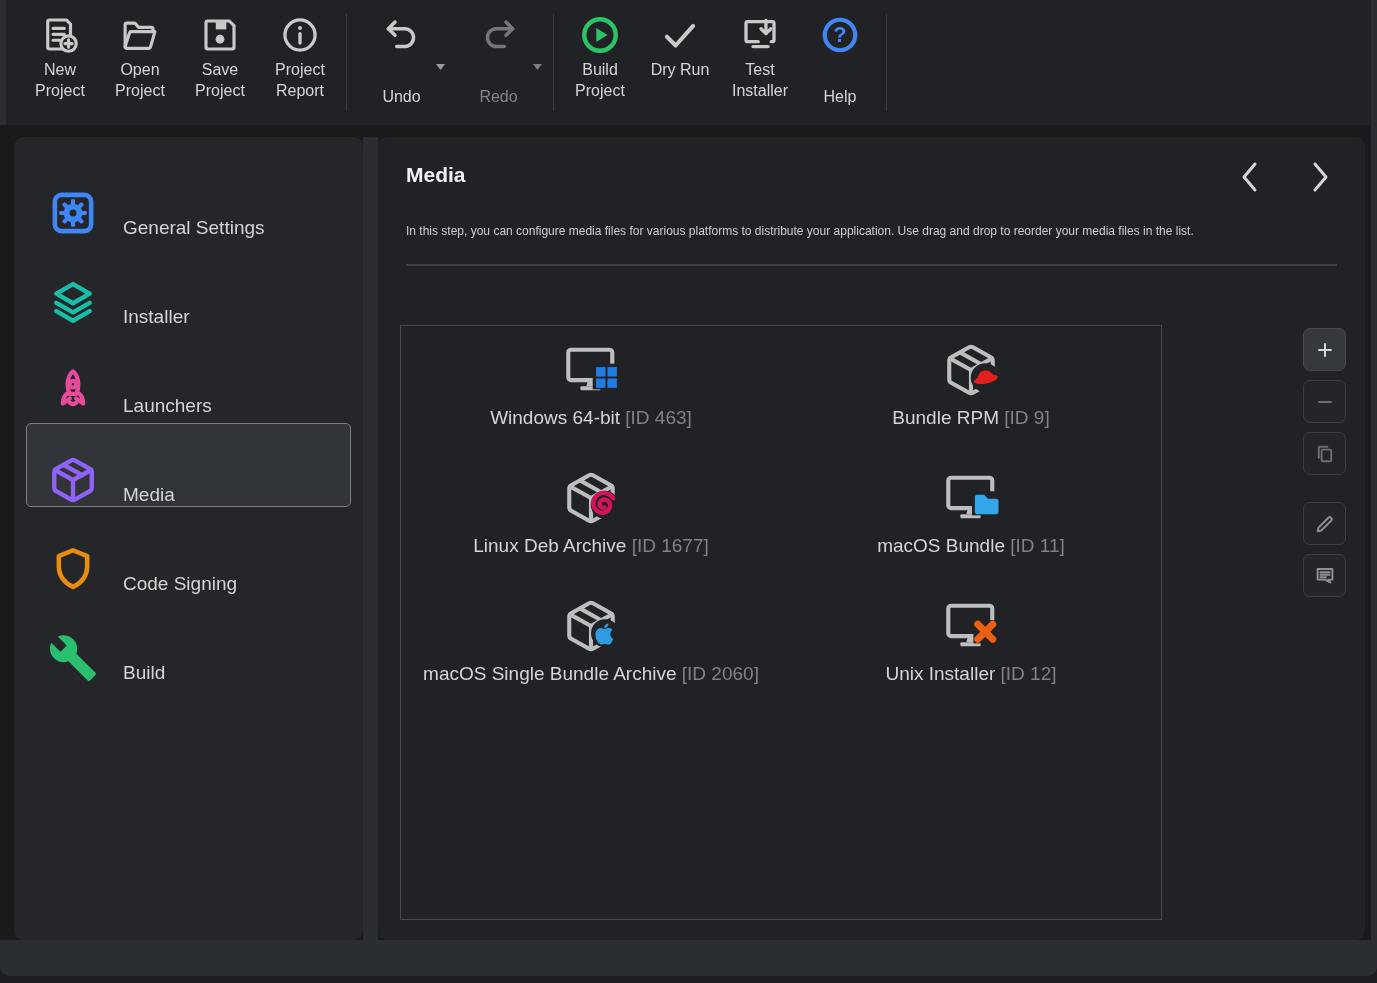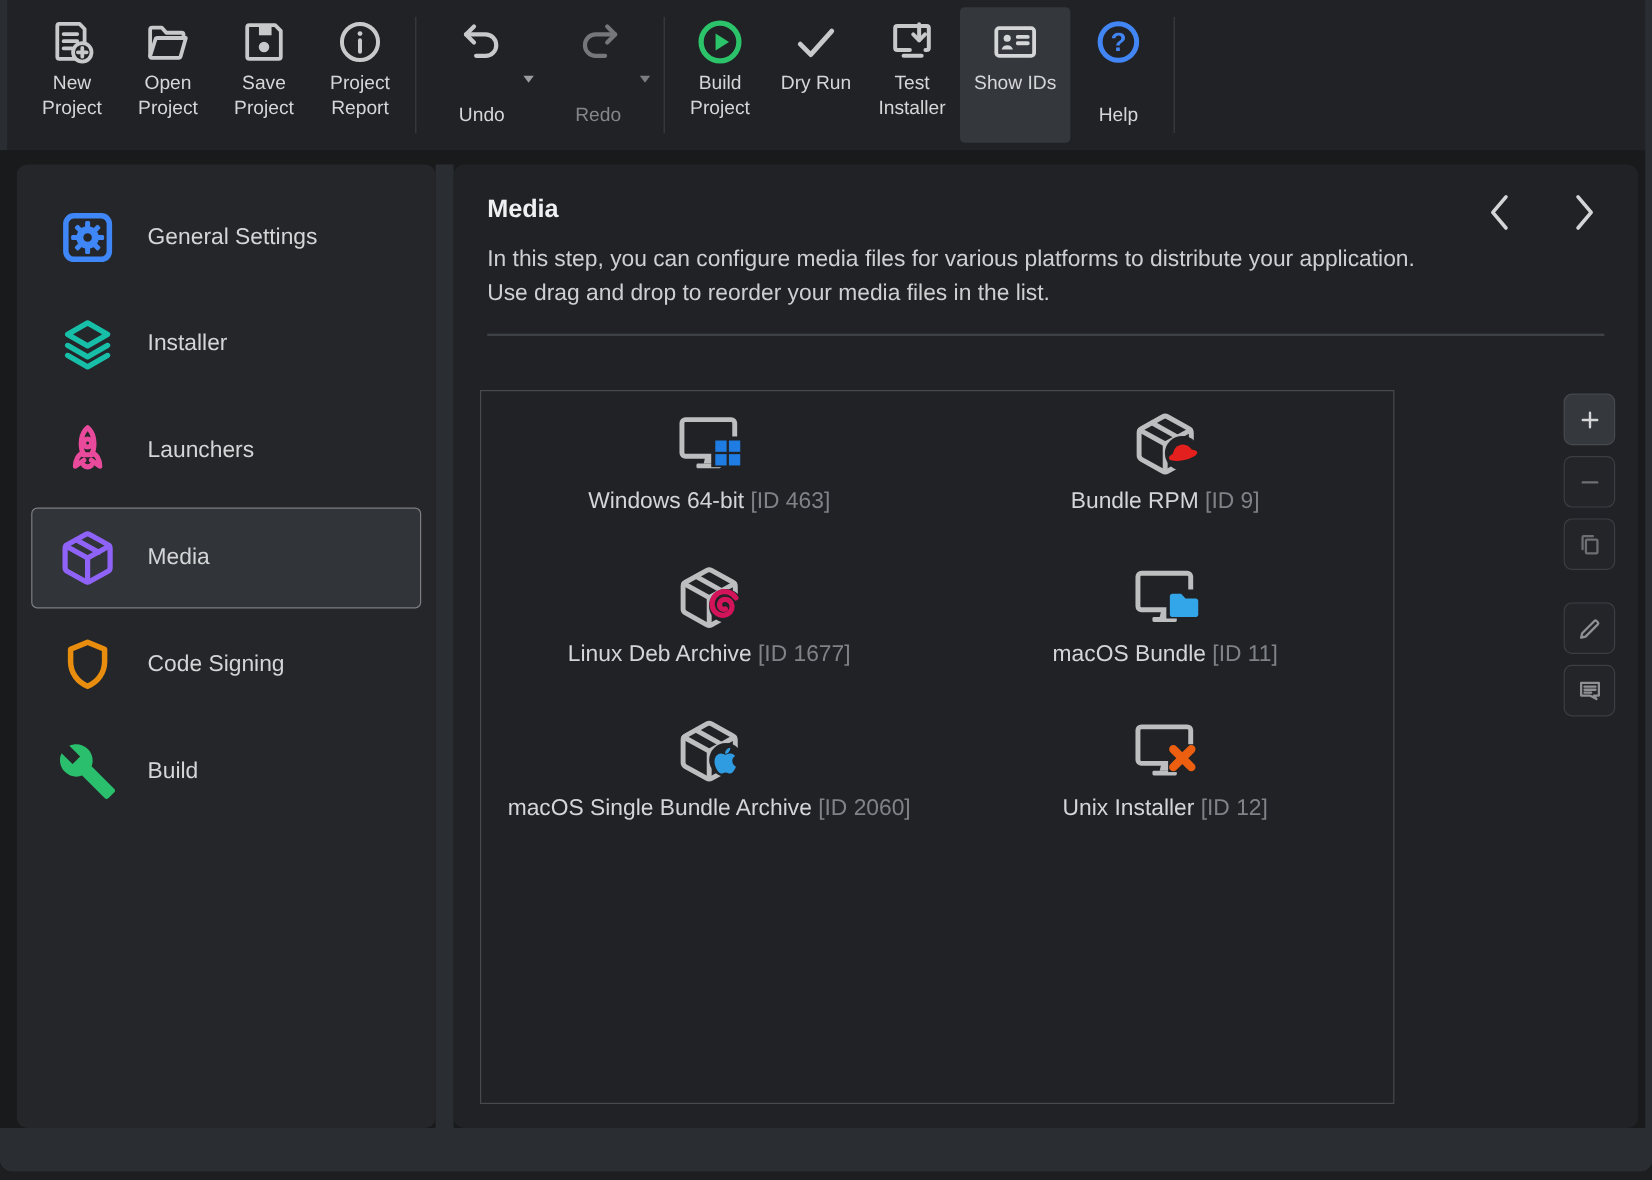--- a/index.html
+++ b/index.html
@@ -33,30 +33,30 @@
   .tlabel.single{margin-top:28px}
   .tbtn.disabled .tlabel{color:var(--dim)}
   .caret{position:absolute;right:5px;top:50px}
 
   
   .content{position:absolute;left:0;top:125px;width:1371px;height:815px;background:var(--content-bg)}
   .splitter{position:absolute;left:363px;top:12px;width:15px;height:803px;background:var(--frame)}
 
   
   .sidebar{position:absolute;left:14px;top:12px;width:349px;height:803px;background:var(--side-bg);border-radius:9px;padding-top:14px}
-  .sitem{height:84px;margin:5px 12px;display:flex;align-items:center;padding-left:20px;border:1px solid transparent;border-radius:5px;cursor:pointer}
+  .sitem{height:84px;margin:5px 12px;display:flex;align-items:flex-end;padding-left:20px;border:1px solid transparent;border-radius:5px;cursor:pointer}
   .sitem.selected{background:var(--sel-bg);border-color:var(--sel-border)}
   .sicon{width:52px;height:52px;display:flex;align-items:center;justify-content:center;flex:0 0 52px}
   .slabel{margin-left:24px;font-size:19px;color:#d3d5d7}
 
   
   .main{position:absolute;left:378px;top:12px;width:987px;height:803px;background:var(--main-bg);border-radius:9px}
   .mhead{position:relative;padding:26px 28px 0 28px}
   .mtitle{font-size:21px;font-weight:700;color:#eff0f2}
-  .mdesc{margin-top:16px;font-size:19px;line-height:28px;color:#cdcfd1;max-width:800px}
+  .mdesc{margin-top:30px;font-size:12px;line-height:28px;color:#cdcfd1;max-width:800px}
   .navarrows{position:absolute;top:22px;right:32px;display:flex;gap:44px}
   .navbtn{width:26px;height:36px;display:flex;align-items:center;justify-content:center;cursor:pointer}
   .msep{margin-top:19px;height:2px;background:var(--line)}
 
   .mediabox{position:absolute;left:22px;top:188px;width:762px;height:595px;border:1px solid var(--box-border);background:var(--main-bg);padding-top:15px;display:grid;grid-template-columns:1fr 1fr;grid-auto-rows:128px;align-content:start}
   .mitem{display:flex;flex-direction:column;align-items:center;justify-content:flex-start;cursor:pointer}
   .micon{width:58px;height:58px;display:flex;align-items:center;justify-content:center}
   .mlabel{margin-top:8px;font-size:19px;color:#d3d5d7;white-space:nowrap}
   .mid{color:#7f8286}
 
@@ -178,31 +178,20 @@
         <svg width="42" height="42" viewBox="0 0 24 24" fill="none" stroke="#c7c9cb" stroke-width="1.9" stroke-linecap="round" stroke-linejoin="round">
           <path d="M11 15.8H5A1 1 0 0 1 4 14.8V5.4a1 1 0 0 1 1-1h14a1 1 0 0 1 1 1v9.4a1 1 0 0 1-1 1h-.6"></path>
           <path d="M15.4 3.6V11"></path>
           <path d="M12.6 8.4 15.4 11.2 18.2 8.4"></path>
           <path d="M8 18.6h8.6"></path>
         </svg>
       </span>
       <span class="tlabel">Test Installer</span>
     </div>
 
-    <div class="tbtn wide active">
-      <span class="ticon">
-        <svg width="42" height="42" viewBox="0 0 24 24" fill="none" stroke="#d4d6d8" stroke-width="1.8" stroke-linecap="round">
-          <rect x="3" y="5.4" width="18" height="13.2" rx="1.4"></rect>
-          <circle cx="8.2" cy="10.2" r="1.7" fill="#d4d6d8" stroke="none"></circle>
-          <path d="M5.5 15.6a2.8 2.8 0 0 1 5.4 0z" fill="#d4d6d8" stroke="none"></path>
-          <path d="M13.2 9.6h4.8M13.2 12.6h4.8"></path>
-        </svg>
-      </span>
-      <span class="tlabel">Show IDs</span>
-    </div>
 
     <div class="tbtn">
       <span class="ticon">
         <svg width="42" height="42" viewBox="0 0 24 24" fill="none">
           <circle cx="12" cy="12" r="8.7" stroke="#4286f5" stroke-width="2.4"></circle>
           <text x="12" y="16.2" text-anchor="middle" font-size="12.5" font-weight="bold" fill="#4286f5" font-family="Liberation Sans, sans-serif">?</text>
         </svg>
       </span>
       <span class="tlabel single">Help</span>
     </div>

